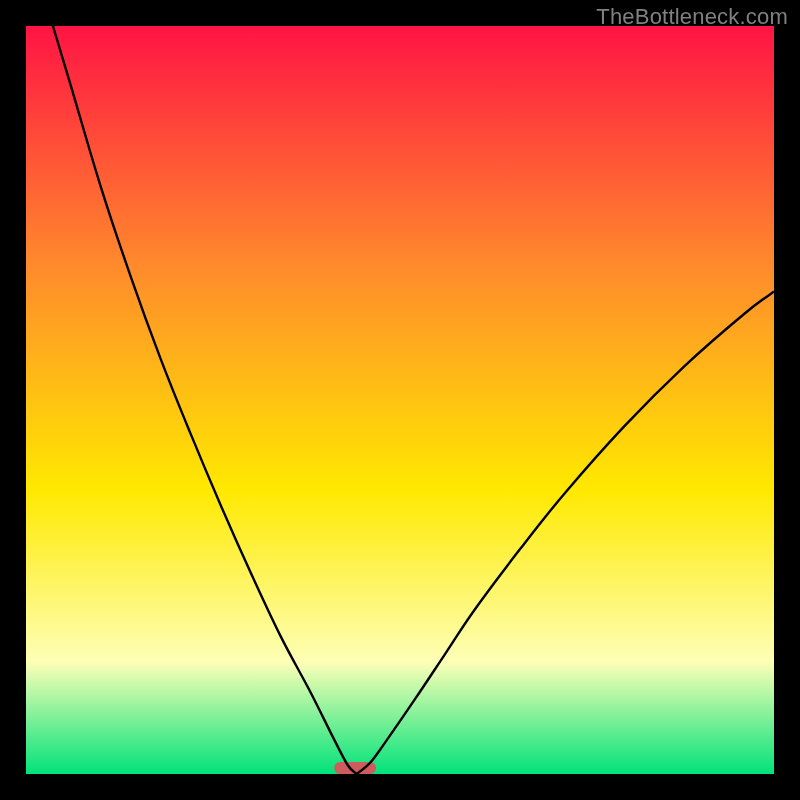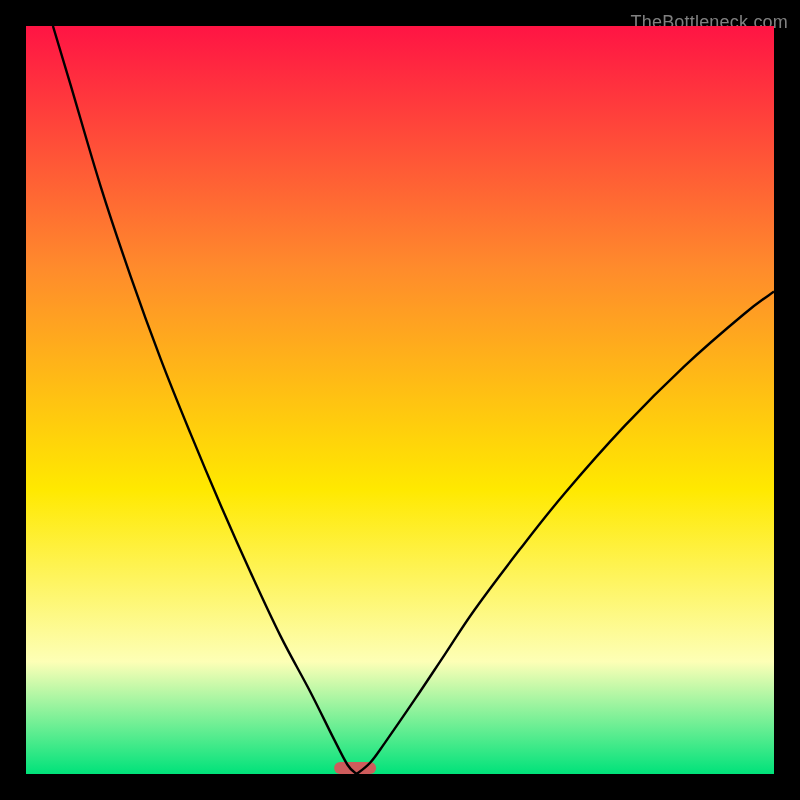--- a/index.html
+++ b/index.html
@@ -27,24 +27,24 @@
     height: 748px;
     overflow: hidden;
   }
   .plot svg {
     display: block;
     width: 748px;
     height: 748px;
   }
   .watermark {
     position: absolute;
-    top: 12px;
+    top: 4px;
     right: 12px;
     color: #808080;
-    font-size: 18px;
+    font-size: 22px;
     font-weight: 500;
     letter-spacing: 0.2px;
     user-select: none;
   }
 </style>
 </head>
 <body>
 
 <div class="frame">
 

